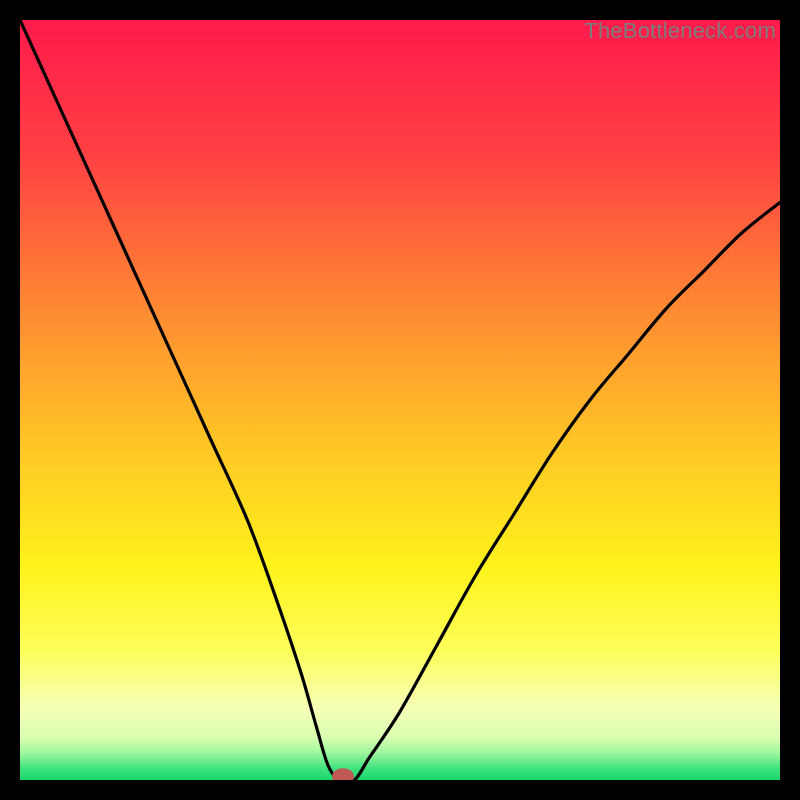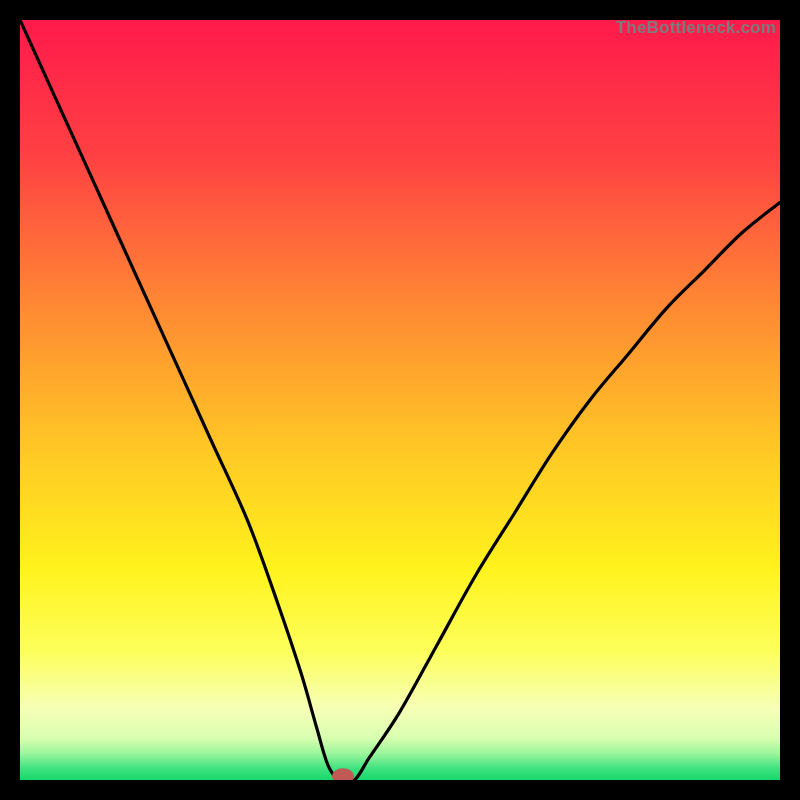--- a/index.html
+++ b/index.html
@@ -24,22 +24,22 @@
     left: 0;
     top: 0;
     width: 760px;
     height: 760px;
   }
   .watermark {
     position: absolute;
     top: -2px;
     right: 4px;
     color: #7c7c7c;
-    font-size: 17px;
-    font-weight: 700;
+    font-size: 22px;
+    font-weight: 400;
     letter-spacing: 0.2px;
     z-index: 20;
   }
   svg {
     display: block;
   }
 </style>
 </head>
 <body>
 

